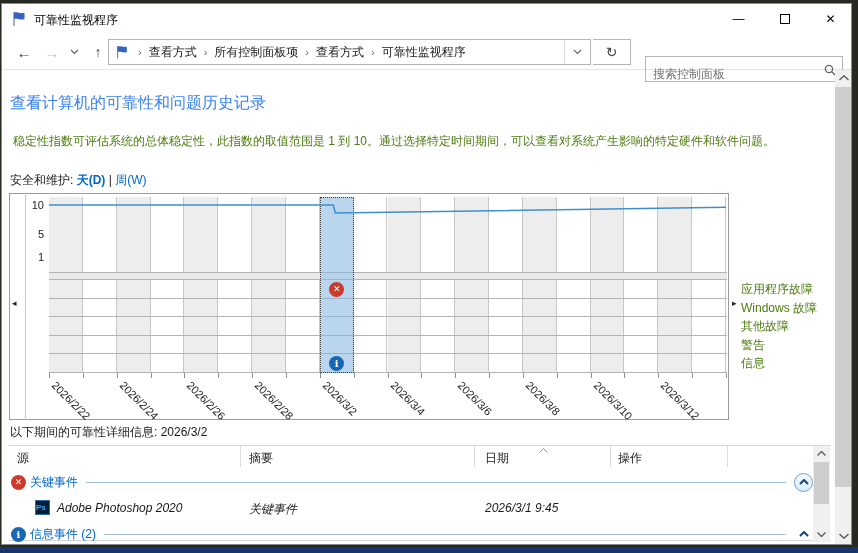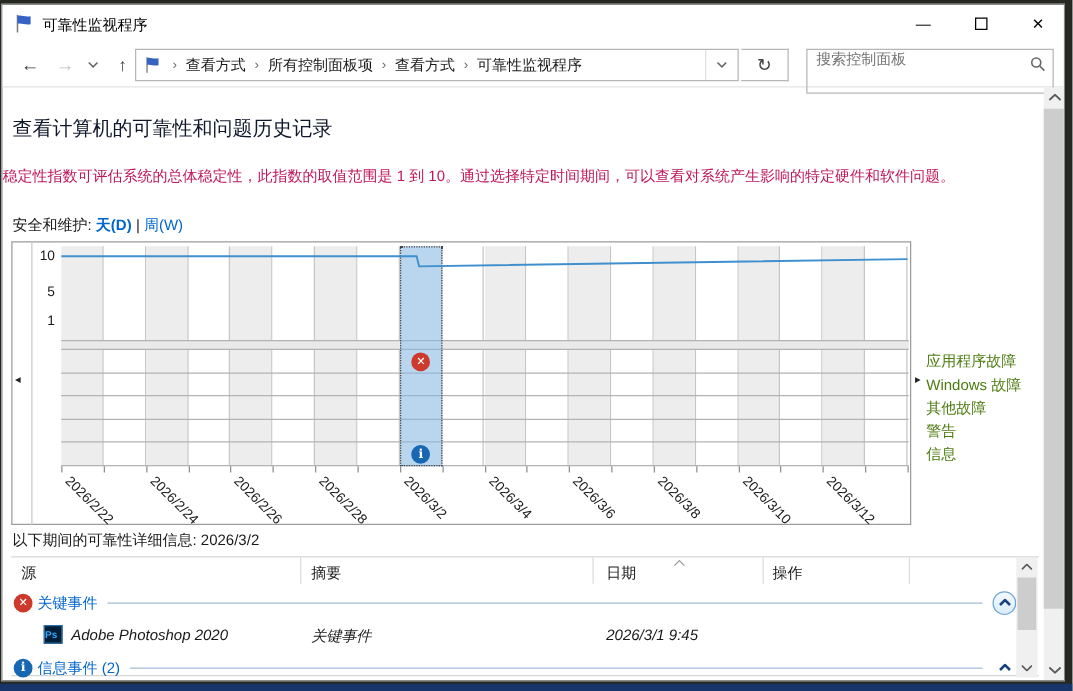--- a/index.html
+++ b/index.html
@@ -25,28 +25,28 @@
   #nav-back { left:10px; width:24px; color:#3a3a3a; }
   #nav-fwd  { left:38px; width:24px; color:#c0c0c0; }
   #nav-drop { left:64px; width:16px; }
   #nav-up   { left:84px; width:24px; color:#3a3a3a; font-size:14px; }
   #address-bar { left:106px; top:5px; width:483px; height:26px; border:1px solid #b6b6b6; background:#fff; display:flex; align-items:center; }
   #addr-flag { width:14px; height:14px; margin:0 4px 0 6px; flex:0 0 auto; }
   .crumb { font-size:12px; color:#1a1a1a; padding:0 2px; white-space:nowrap; }
   .crumb-sep { font-size:11px; color:#6a6a6a; padding:0 5px; }
   #addr-chevron { margin-left:auto; width:26px; height:24px; border-left:1px solid #e0e0e0; display:flex; align-items:center; justify-content:center; }
   #refresh-box { left:591px; top:5px; width:38px; height:26px; border:1px solid #b6b6b6; border-left:none; display:flex; align-items:center; justify-content:center; font-size:14px; color:#444; }
-  #search-box { left:643px; top:5px; width:198px; height:36px; border:1px solid #b6b6b6; display:flex; align-items:flex-start; }
+  #search-box { left:643px; top:22px; width:198px; height:26px; border:1px solid #b6b6b6; display:flex; align-items:flex-end; }
   #search-input { border:none; outline:none; flex:1; font-size:12px; color:#444; padding-left:7px; font-family:inherit; background:transparent; }
   #search-input::placeholder { color:#747474; }
   #search-icon { width:24px; height:22px; display:flex; align-items:center; justify-content:center; }
 
   
-  #page-heading { left:8px; top:89px; font-size:16px; color:#0f172a; white-space:nowrap; }
-  #page-desc { left:0; top:129px; font-size:12px; color:#be185d; white-space:nowrap; }
+  #page-heading { left:8px; top:89px; font-size:16px; color:#3b82f6; white-space:nowrap; }
+  #page-desc { left:11px; top:129px; font-size:12px; color:#4d7c0f; white-space:nowrap; }
   #view-row { left:8px; top:168px; font-size:12px; color:#191919; }
   .link { color:#0066cc; }
   #view-day { font-weight:bold; }
   #last-update { top:168px; right:124px; font-size:12px; color:#191919; }
 
   
   #chart-box { left:7px; top:189px; width:720px; height:227px; border:1px solid #9c9c9c; background:#fff; }
   #chart-left-line { left:23px; top:189px; width:1px; height:227px; background:#c9c9c9; }
   #chart-prev { left:10px; top:294px; font-size:9px; color:#222; }
   #chart-next { left:730px; top:294px; font-size:9px; color:#222; }

